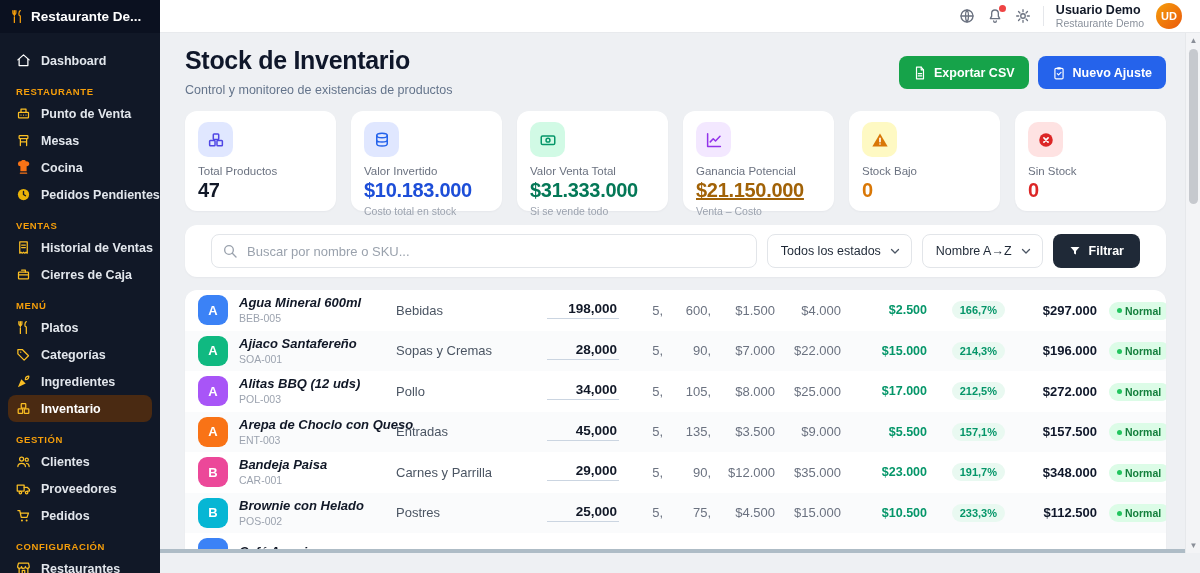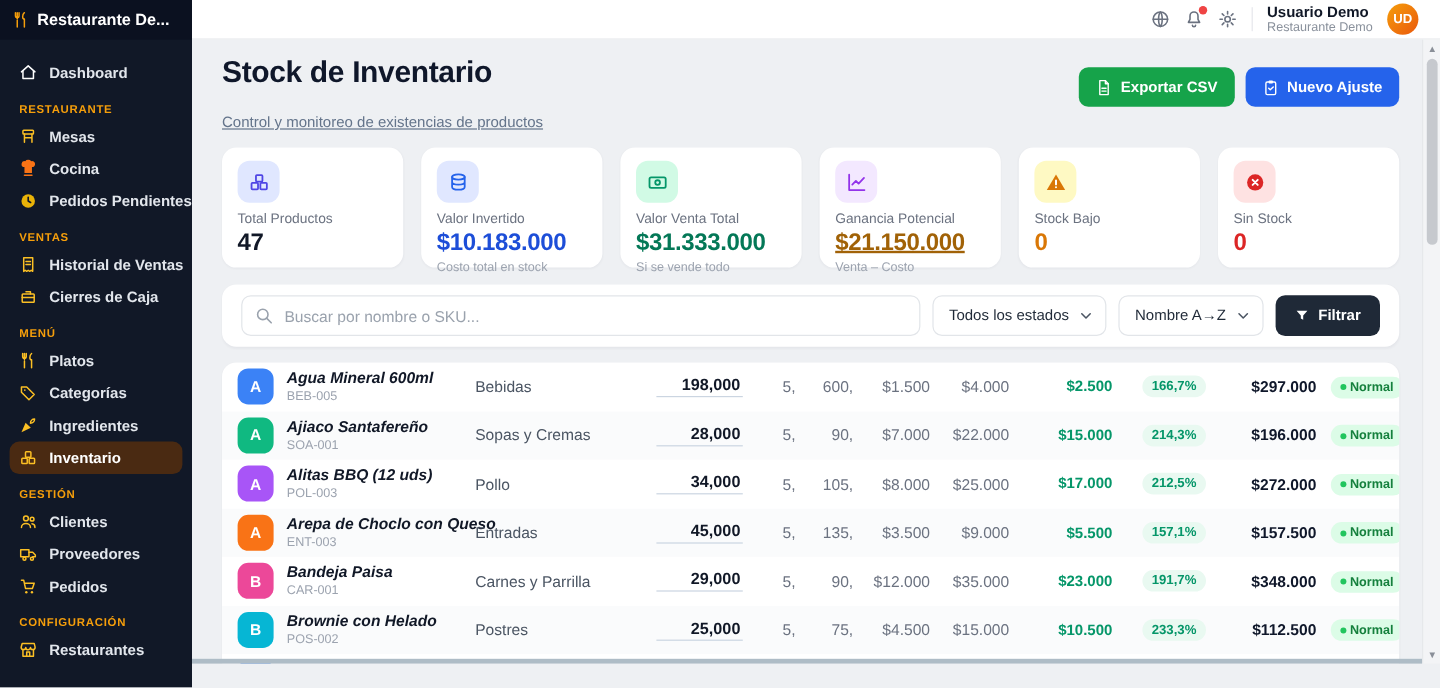--- a/index.html
+++ b/index.html
@@ -25,38 +25,38 @@
   .top-divider { width:1px; height:20px; background:#e5e7eb; }
   .user-block { text-align:left; line-height:1.15; }
   .user-name { font-size:12.5px; font-weight:bold; color:#111827; }
   .user-org { font-size:10.5px; color:#8a919c; }
   .avatar { width:26px; height:26px; border-radius:50%; background:linear-gradient(135deg,#f59e0b,#ea580c); color:#fff; font-size:11px; font-weight:bold; display:flex; align-items:center; justify-content:center; cursor:pointer; }
 
   
   .main { position:absolute; left:160px; top:33px; right:15px; bottom:0; background:#eef0f3; padding:13px 19px 0 25px; overflow:hidden; }
   .page-head { display:flex; justify-content:space-between; align-items:flex-start; }
   .page-title { font-size:25px; font-weight:bold; color:#0f172a; letter-spacing:-.3px; }
-  .page-sub { font-size:12.5px; color:#64748b; margin-top:20px;text-decoration:underline; }
+  .page-sub { font-size:12.5px; color:#64748b; margin-top:8px; }
   .head-actions { display:flex; gap:9px; margin-top:10px; }
   .btn { display:flex; align-items:center; gap:7px; height:33px; padding:0 14px; border:none; border-radius:8px; color:#fff; font-size:12.5px; font-weight:bold; font-family:inherit; cursor:pointer; }
   .btn .ic { width:14px; height:14px; }
   .btn-green { background:#16a34a; }
   .btn-blue { background:#2563eb; }
 
   
   .stats { display:flex; gap:15px; margin-top:14px; }
   .card { flex:1; background:#fff; border-radius:12px; padding:11px 13px; height:100px; box-shadow:0 1px 2px rgba(16,24,40,.04); }
   .card .tile { width:35px; height:35px; border-radius:10px; display:flex; align-items:center; justify-content:center; }
   .card .tile .ic { width:18px; height:18px; }
   .card-label { font-size:11.5px; color:#6b7280; margin-top:8px; white-space:nowrap; }
   .card-value { font-size:20px; font-weight:bold; letter-spacing:-.3px; margin-top:2px; }
   .card-sub { font-size:10.5px; color:#9ca3af; margin-top:3px; white-space:nowrap; }
 
   
-  .filterbar { margin-top:14px; background:#fff; border-radius:12px; padding:9px 16px; display:flex; align-items:center; gap:10px; box-shadow:0 1px 2px rgba(16,24,40,.04); }
+  .filterbar { margin-top:14px; background:#fff; border-radius:12px; padding:9px 26px; display:flex; align-items:center; gap:10px; box-shadow:0 1px 2px rgba(16,24,40,.04); }
   .search-wrap { flex:1; position:relative; }
   .search-wrap .ic { position:absolute; left:11px; top:9px; width:16px; height:16px; color:#9aa2ad; }
   .search-input { width:100%; height:34px; border:1px solid #e2e5e9; border-radius:8px; padding:0 10px 0 35px; font-size:13px; font-family:inherit; color:#111827; background:#fff; outline:none; }
   .search-input::placeholder { color:#9aa2ad; }
   .select { display:flex; align-items:center; justify-content:space-between; gap:8px; height:34px; border:1px solid #e2e5e9; border-radius:8px; padding:0 10px 0 13px; font-size:12.5px; color:#1f2937; background:#fff; cursor:pointer; white-space:nowrap; }
   .select .ic { width:12px; height:12px; color:#4b5563; }
   .btn-filter { display:flex; align-items:center; gap:8px; height:34px; padding:0 16px; background:#1f2937; border:none; border-radius:8px; color:#fff; font-size:12.5px; font-weight:bold; font-family:inherit; cursor:pointer; }
   .btn-filter .ic { width:12px; height:12px; }
 
   
@@ -109,20 +109,28 @@
         <div class="nav-item">
     <span class="ic" style="color: rgb(255, 255, 255);"><svg viewBox="0 0 24 24" width="100%" height="100%" fill="none" stroke="currentColor" stroke-width="2" stroke-linecap="round" stroke-linejoin="round">
               <path d="M3 11l9-8 9 8"></path>
               <path d="M5 10v10h14V10"></path>
             </svg></span>
     <span class="lbl">Dashboard</span>
   </div>
         <div class="nav-section-label">RESTAURANTE</div>
         <div class="nav-item">
     <span class="ic" style="color: rgb(251, 191, 36);"><svg viewBox="0 0 24 24" width="100%" height="100%" fill="none" stroke="currentColor" stroke-width="2" stroke-linecap="round" stroke-linejoin="round">
+              <rect x="4" y="10" width="16" height="9" rx="1"></rect>
+              <path d="M8 10V5h8v5"></path>
+              <path d="M8 14.5h.01M12 14.5h.01M16 14.5h.01"></path>
+            </svg></span>
+    <span class="lbl">Punto de Venta</span>
+  </div>
+        <div class="nav-item">
+    <span class="ic" style="color: rgb(251, 191, 36);"><svg viewBox="0 0 24 24" width="100%" height="100%" fill="none" stroke="currentColor" stroke-width="2" stroke-linecap="round" stroke-linejoin="round">
               <rect x="5" y="4" width="14" height="5" rx="1"></rect>
               <path d="M7 9v11M17 9v11M7 14h10"></path>
             </svg></span>
     <span class="lbl">Mesas</span>
   </div>
         <div class="nav-item">
     <span class="ic" style="color: rgb(249, 115, 22);"><svg viewBox="0 0 24 24" width="100%" height="100%" fill="none" stroke="currentColor" stroke-width="2" stroke-linecap="round" stroke-linejoin="round">
               <path d="M7 10a4 4 0 1 1 1-7.9A4.5 4.5 0 0 1 16 2.2 4 4 0 1 1 17 10v8H7z" fill="currentColor" stroke="none"></path>
               <path d="M7 21h10"></path>
             </svg></span>

